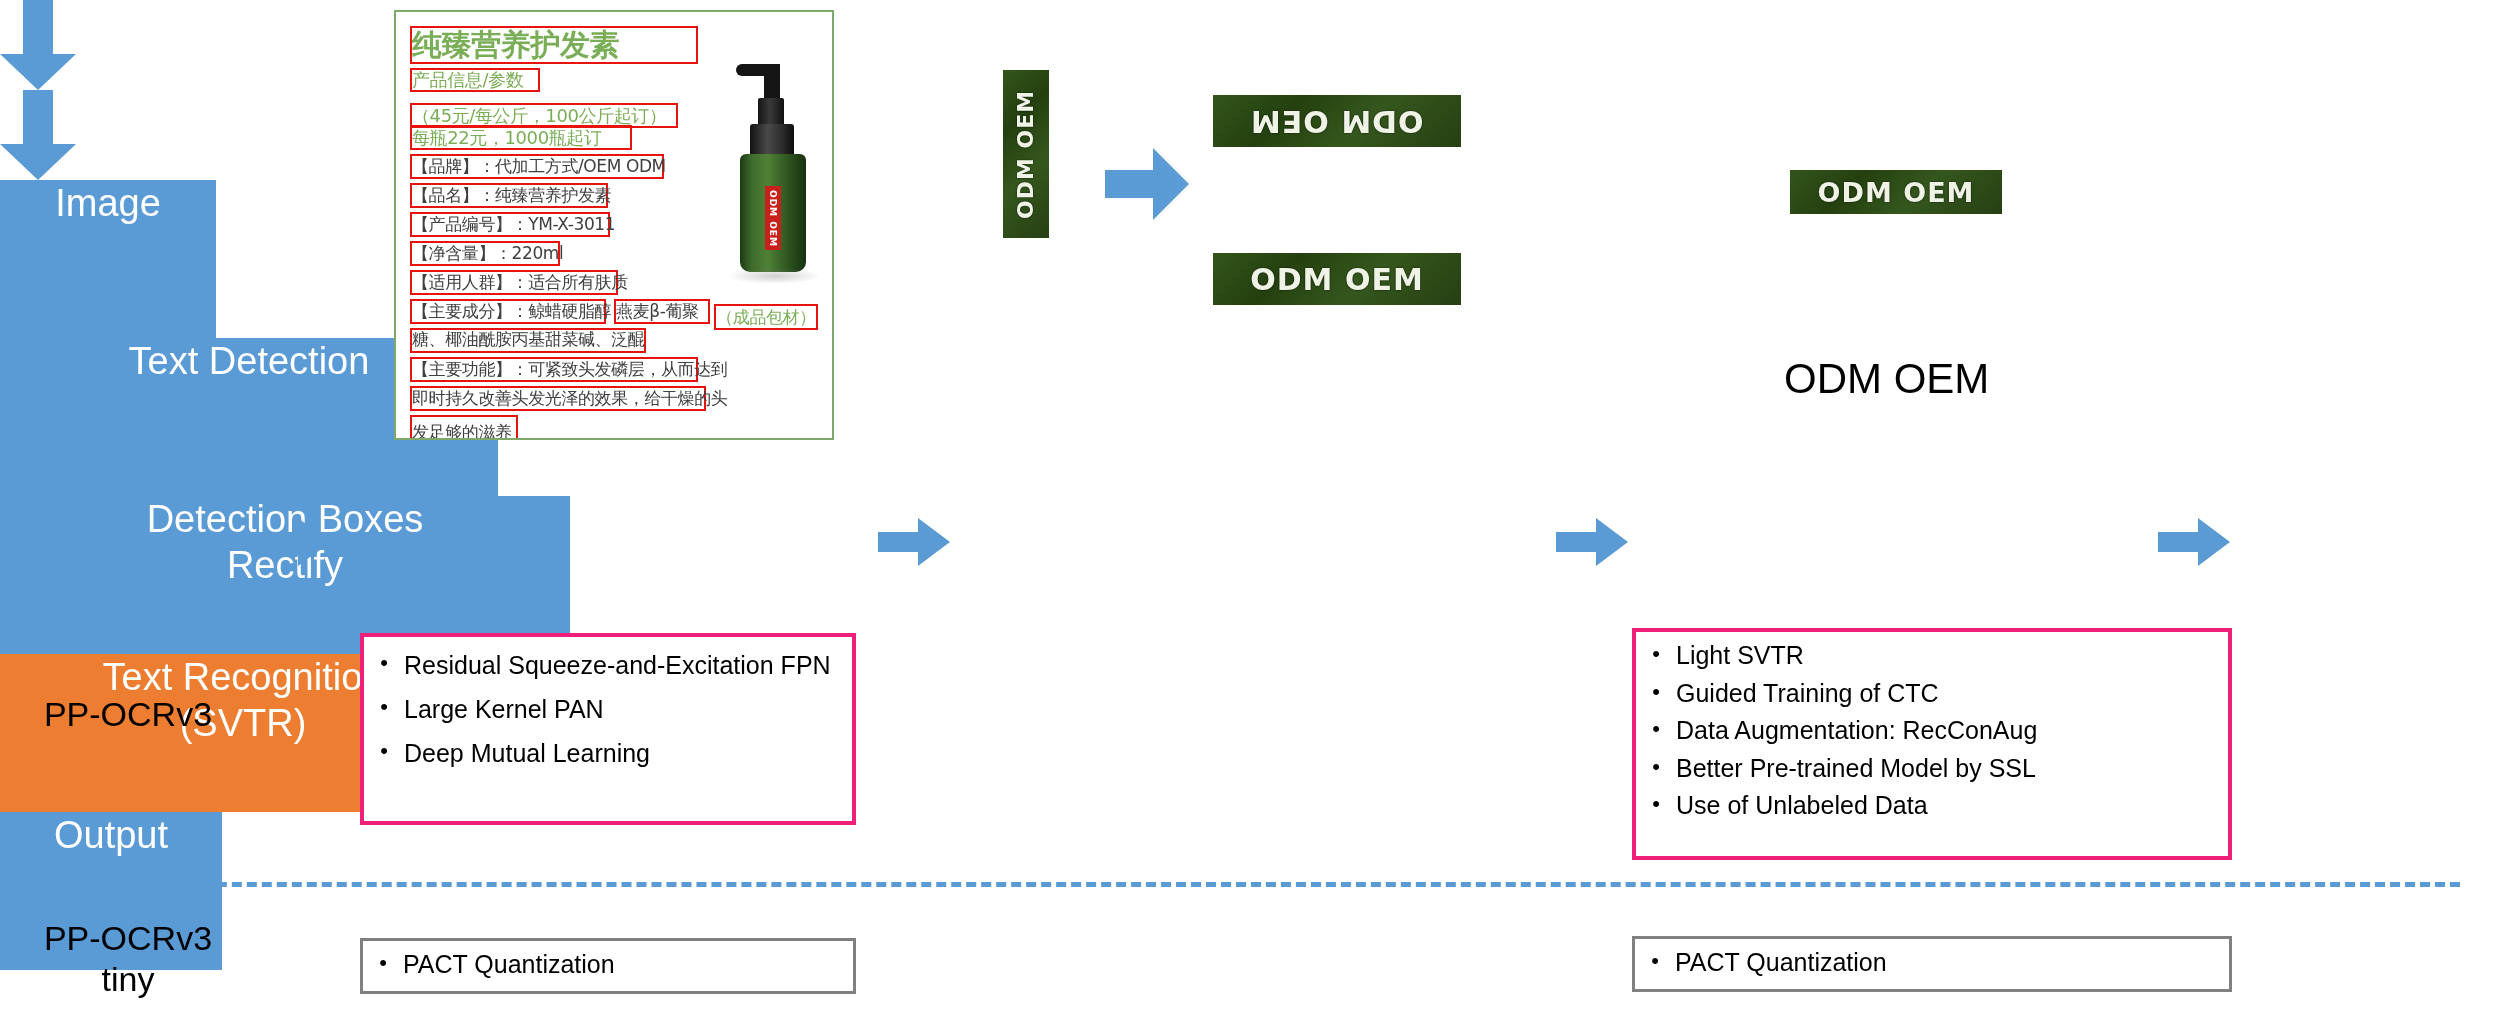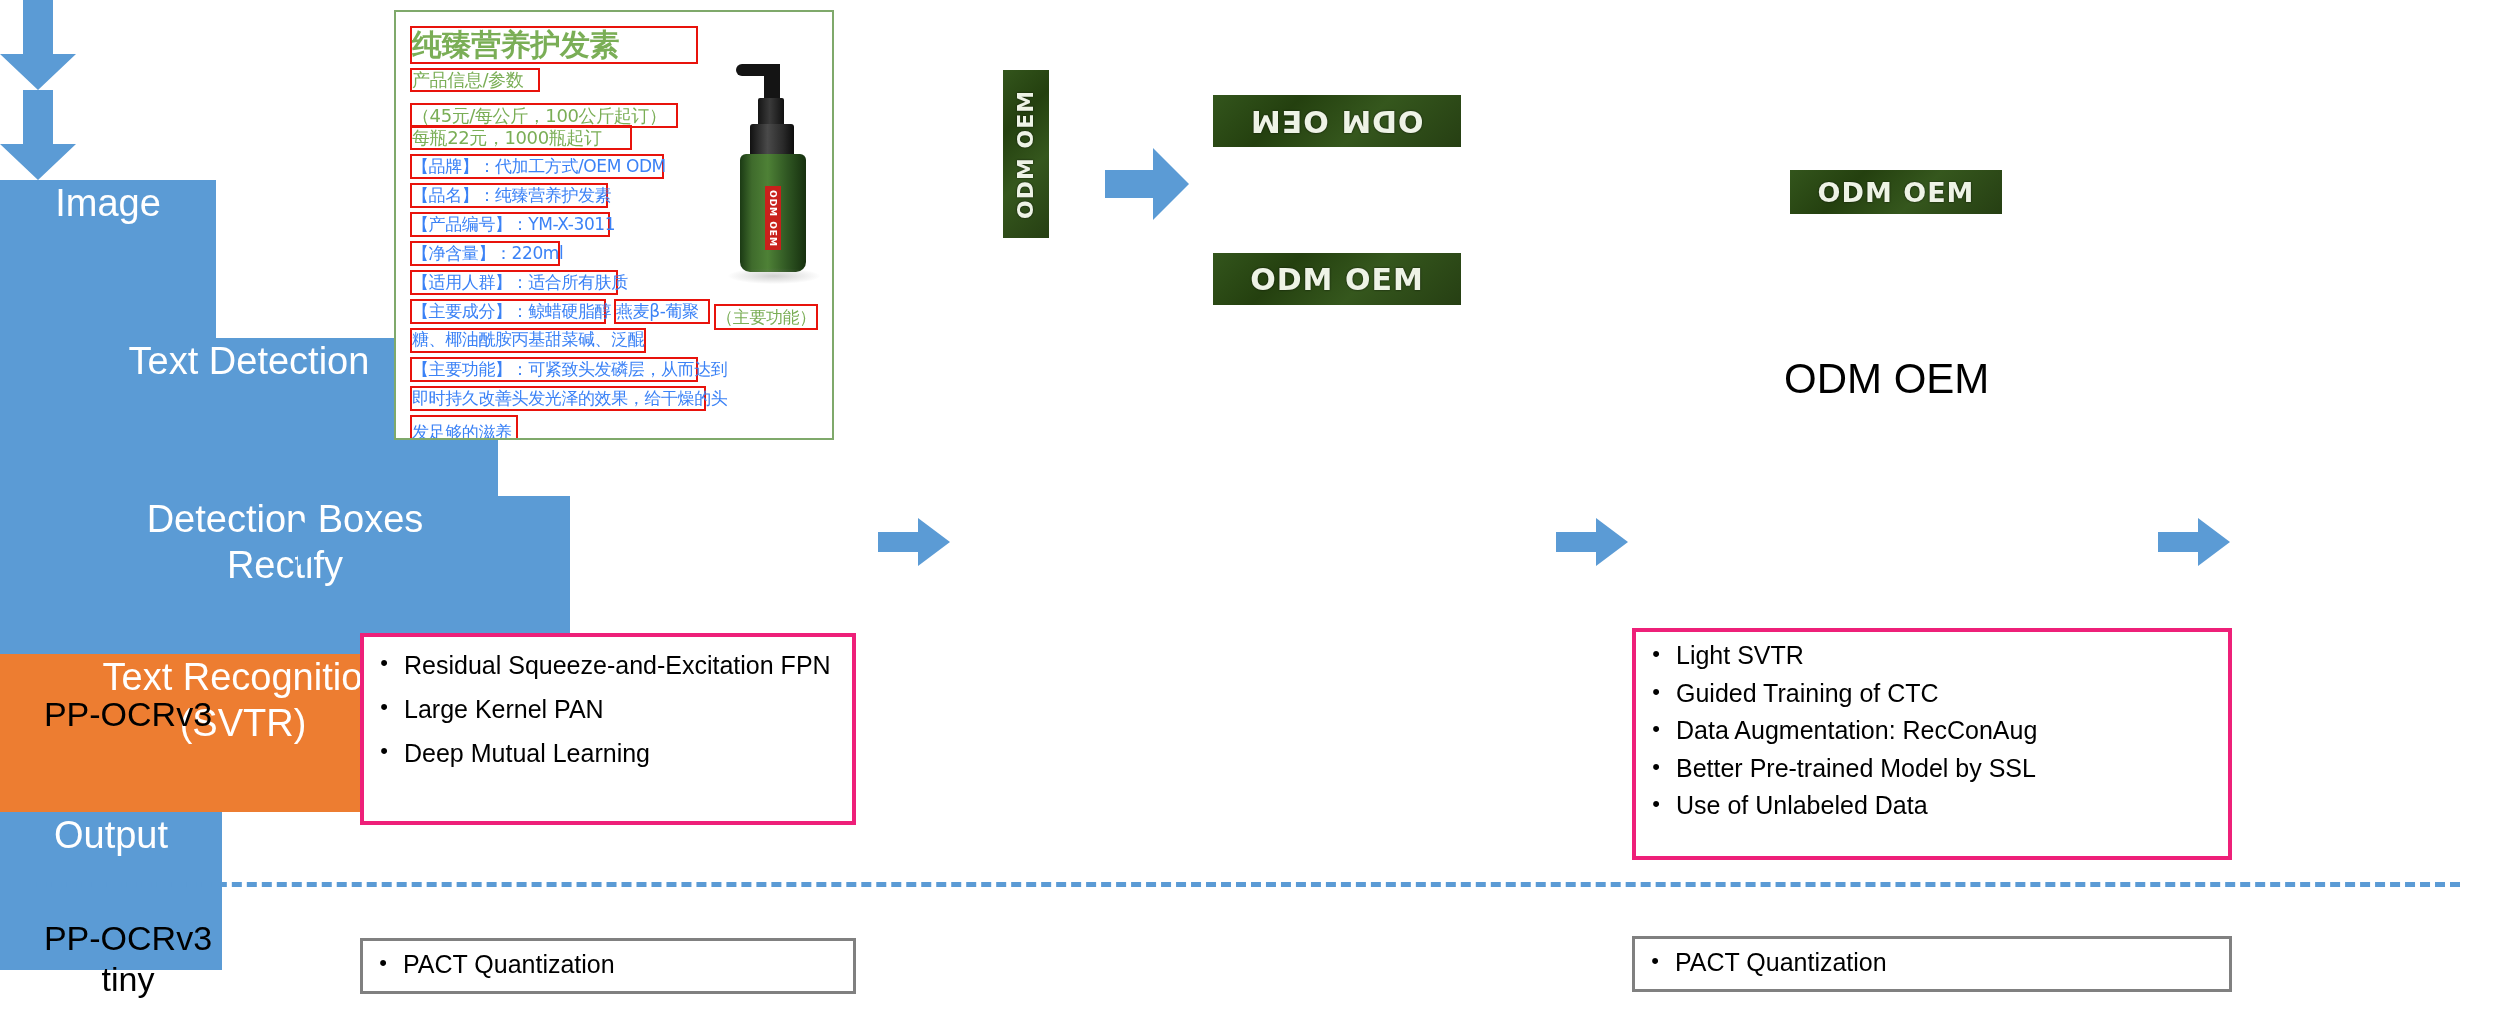--- a/index.html
+++ b/index.html
@@ -93,21 +93,21 @@
     align-items: center;
     white-space: nowrap;
     font-family: "DejaVu Sans", sans-serif;
     letter-spacing: -0.4px;
   }
   .det-line.title {
     color: #7AAE56;
     font-weight: bold;
   }
   .det-line.green { color: #7AAE56; }
-  .det-line.gray  { color: #3b82f6; }
+  .det-line.gray  { color: #404040; }
 
   
   .bottle-wrap { position: absolute; }
   .bottle-body {
     position: absolute;
     background: linear-gradient(to right, #1b3a14 0%, #3f6b2c 18%, #4e8136 42%, #2f5622 72%, #16300f 100%);
     border-radius: 6px 6px 10px 10px;
   }
   .bottle-shoulder {
     position: absolute;
@@ -238,21 +238,21 @@
 
   <div class="det-line gray" style="left:14px; top:374px; width:296px; height:25px; font-size:17px;">
     <span>即时持久改善头发光泽的效果，给干燥的头</span>
   </div>
 
   <div class="det-line gray" style="left:14px; top:403px; width:108px; height:34px; font-size:17px;">
     <span>发足够的滋养</span>
   </div>
 
   <div class="det-line green" style="left:318px; top:292px; width:104px; height:26px; font-size:17px; justify-content:center;">
-    <span>（主要功能）</span>
+    <span>（成品包材）</span>
   </div>
 
   <div class="bottle-wrap" style="left:310px; top:28px; width:124px; height:250px;">
     <div class="bottle-pump" style="left:30px; top:24px; width:38px; height:12px;"></div>
     <div class="bottle-stem" style="left:58px; top:24px; width:16px; height:40px;"></div>
     <div class="bottle-neck" style="left:52px; top:58px; width:26px; height:30px;"></div>
     <div class="bottle-shoulder" style="left:44px; top:84px; width:44px; height:34px;"></div>
     <div class="bottle-body" style="left:34px; top:114px; width:66px; height:118px;"></div>
     <div class="bottle-label" style="left:59px; top:146px; width:16px; height:64px; font-size:9px;">
       <span>ODM OEM</span>

